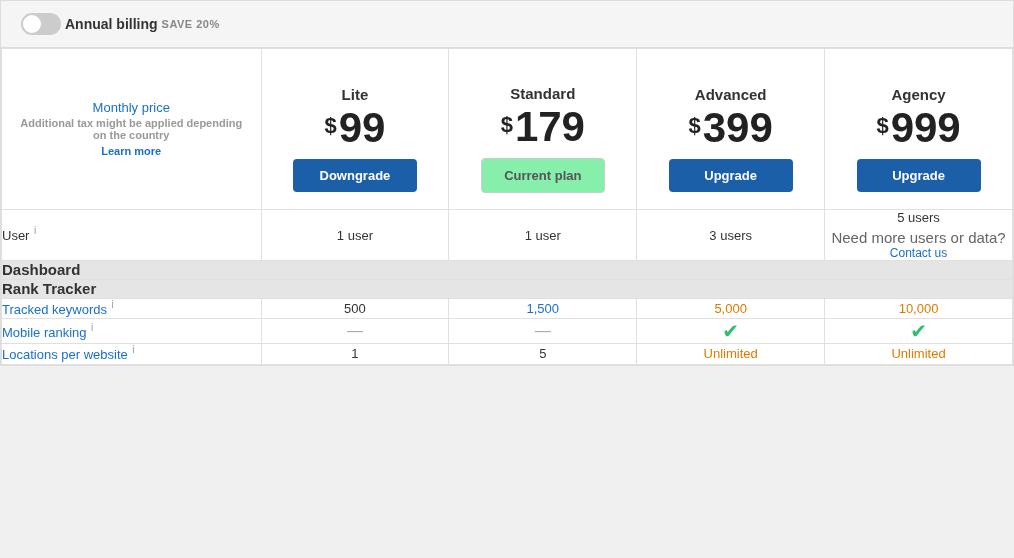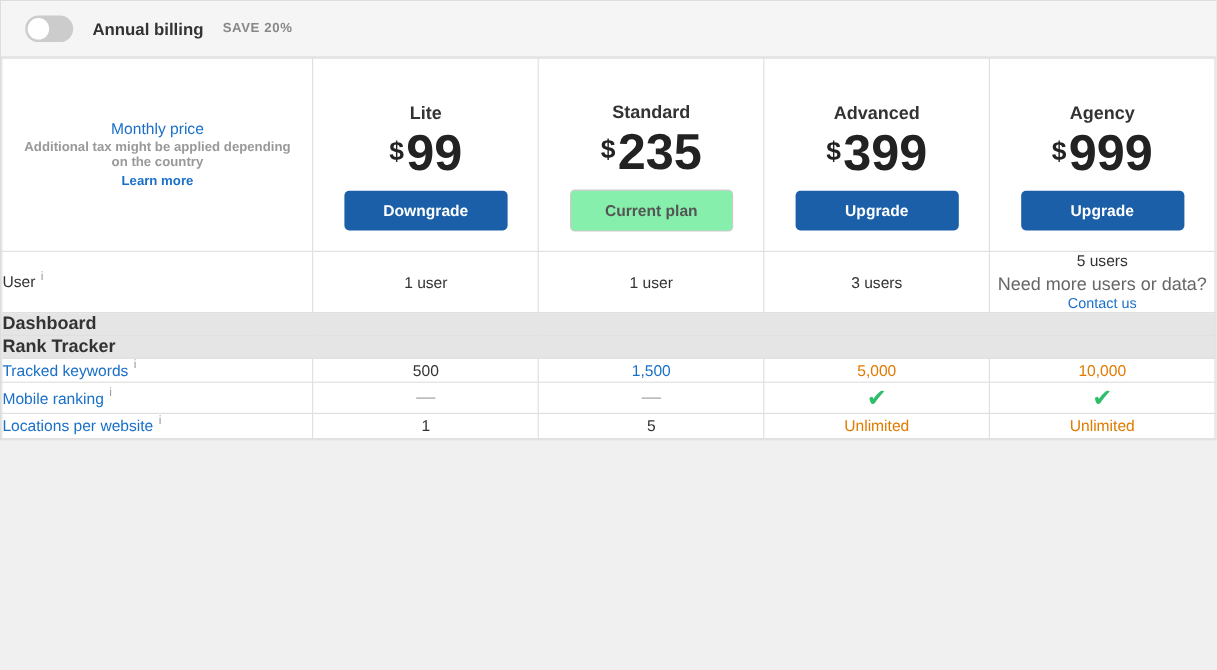--- a/index.html
+++ b/index.html
@@ -14,21 +14,21 @@
     .container {
       width: 1014px;
       background: #fff;
       border: 1px solid #ddd;
     }
     .top-bar {
       background: #f5f5f5;
       padding: 12px 20px;
       display: flex;
       align-items: center;
-      gap: 16px;
+      gap: 4px;
       border-bottom: 1px solid #ddd;
     }
     .toggle {
       width: 40px;
       height: 22px;
       background: #ccc;
       border-radius: 11px;
       position: relative;
       cursor: pointer;
     }
@@ -95,21 +95,21 @@
     .price-amount {
       font-size: 42px;
       font-weight: bold;
       color: #222;
       line-height: 1;
     }
 
     
     .btn {
       display: block;
-      width: 136px;
+      width: 124px;
       margin: 10px auto 4px;
       padding: 9px 16px;
       border-radius: 4px;
       font-size: 13px;
       font-weight: bold;
       text-align: center;
       cursor: pointer;
       border: none;
     }
     .btn-primary {
@@ -239,21 +239,21 @@
             </div>
             <button class="btn btn-primary">Downgrade</button>
           </div>
         </th>
 
         <th>
           <div class="plan-header">
             <div class="plan-name">Standard</div>
             <div class="plan-price">
               <span class="price-dollar">$</span>
-              <span class="price-amount">235</span>
+              <span class="price-amount">179</span>
             </div>
             <button class="btn btn-outline">Current plan</button>
           </div>
         </th>
 
         <th>
           <div class="plan-header">
             <div class="plan-name">Advanced</div>
             <div class="plan-price">
               <span class="price-dollar">$</span>

